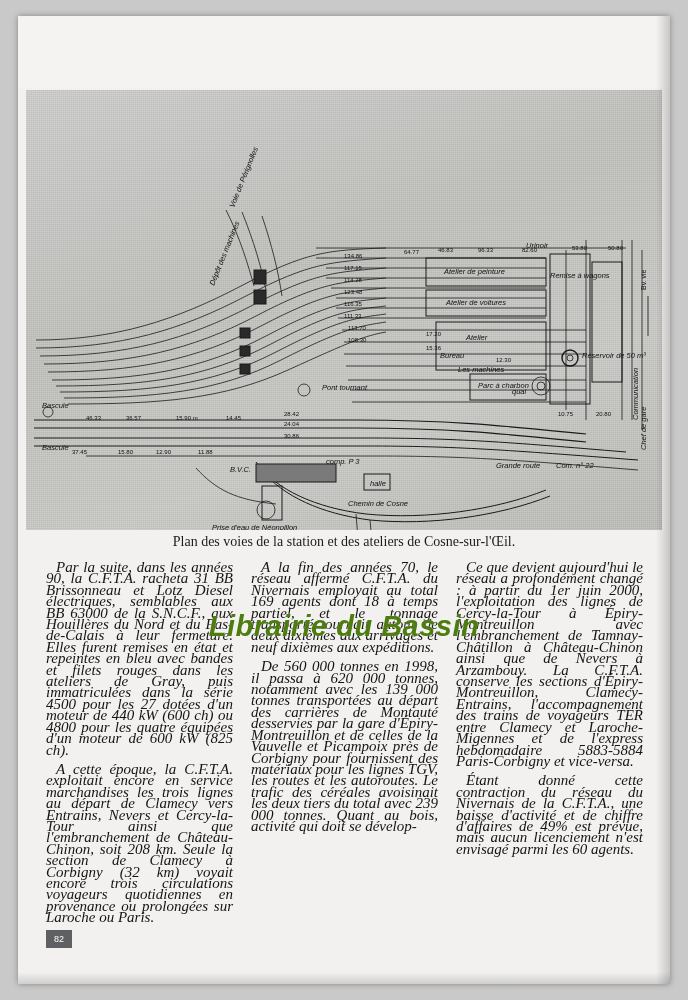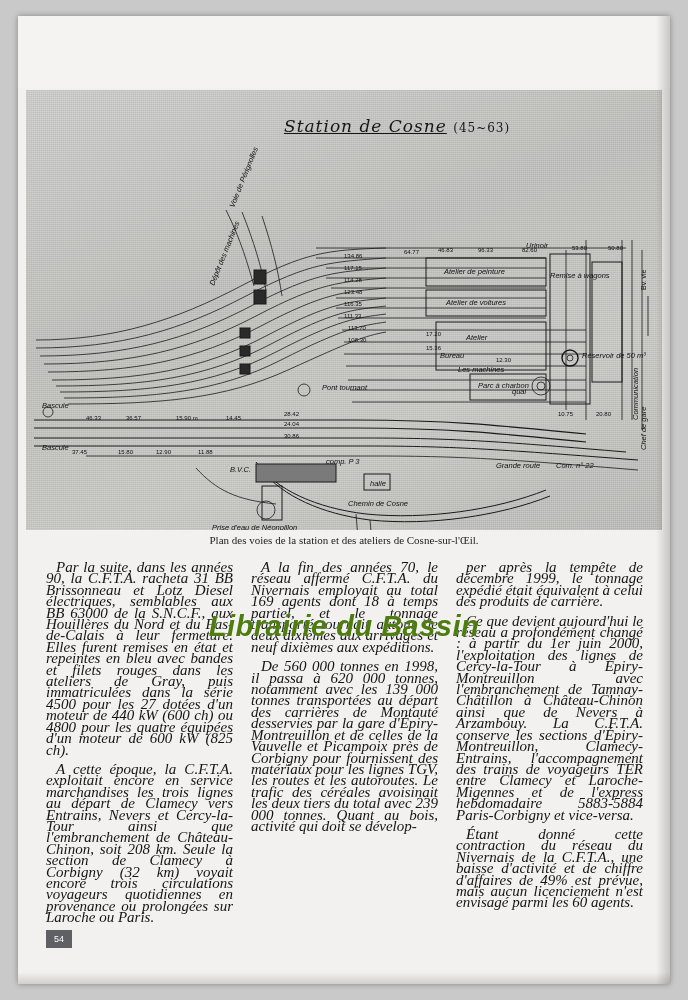--- a/index.html
+++ b/index.html
@@ -50,21 +50,21 @@
     font-style:italic;
     white-space:nowrap;
   }
   .plan-title u{ text-decoration:underline; }
   .plan-title .yrs{ font-size:12px; font-style:normal;}
   .plan-svg{position:absolute;left:0;top:0;}
   .caption{
     position:absolute;
     left:0; top:518px; width:100%;
     text-align:center;
-    font-size:11px;
+    font-size:14px;
     color:#1b1b1b;
     font-family:"Liberation Serif", serif;
   }
   
   .cols{
     position:absolute;
     left:28px; top:546px; width:598px; height:380px;
     display:flex;
     gap:18px;
   }
@@ -117,24 +117,20 @@
 </head>
 <body>
 
 <div class="page">
   <div class="page-inner">
     <div class="top-band"></div>
 
     <div class="plan-area">
       <div class="plan-grain"></div>
 
-      <div class="plan-title">
-        <u>Station de Cosne</u>
-        <span class="yrs">(45~63)</span>
-      </div>
 
       <svg class="plan-svg" width="636" height="440" viewBox="0 0 636 440">
         <g stroke="#1a1a1a" fill="none" stroke-width="0.8">
 
           <path d="M10 250 C 90 250, 150 230, 215 196 S 300 160, 360 158"></path>
           <path d="M10 258 C 95 258, 155 240, 220 206 S 305 172, 360 168"></path>
           <path d="M14 266 C 100 266, 160 250, 225 216 S 310 182, 360 178"></path>
           <path d="M18 274 C 105 274, 165 260, 230 226 S 315 192, 360 188"></path>
           <path d="M22 282 C 110 282, 170 270, 235 236 S 318 202, 360 198"></path>
           <path d="M26 290 C 115 290, 175 280, 240 246 S 322 212, 360 208"></path>
@@ -281,26 +277,25 @@
     <div class="cols">
       <div class="col">
         <p>Par la suite, dans les années 90, la C.F.T.A. racheta 31 BB Brissonneau et Lotz Diesel électriques, semblables aux BB 63000 de la S.N.C.F., aux Houillères du Nord et du Pas-de-Calais à leur fermeture. Elles furent remises en état et repeintes en bleu avec bandes et filets rouges dans les ateliers de Gray, puis immatriculées dans la série 4500 pour les 27 dotées d'un moteur de 440 kW (600 ch) ou 4800 pour les quatre équipées d'un moteur de 600 kW (825 ch).</p>
         <p>A cette époque, la C.F.T.A. exploitait encore en service marchandises les trois lignes au départ de Clamecy vers Entrains, Nevers et Cercy-la-Tour ainsi que l'embranchement de Château-Chinon, soit 208 km. Seule la section de Clamecy à Corbigny (32 km) voyait encore trois circulations voyageurs quotidiennes en provenance ou prolongées sur Laroche ou Paris.</p>
       </div>
       <div class="col">
         <p>A la fin des années 70, le réseau affermé C.F.T.A. du Nivernais employait au total 169 agents dont 18 à temps partiel, et le tonnage transporté tournait autour de deux dixièmes aux arrivages et neuf dixièmes aux expéditions.</p>
         <p>De 560 000 tonnes en 1998, il passa à 620 000 tonnes, notamment avec les 139 000 tonnes transportées au départ des carrières de Montauté desservies par la gare d'Épiry-Montreuillon et de celles de la Vauvelle et Picampoix près de Corbigny pour fournissent des matériaux pour les lignes TGV, les routes et les autoroutes. Le trafic des céréales avoisinait les deux tiers du total avec 239 000 tonnes. Quant au bois, activité qui doit se dévelop-</p>
       </div>
       <div class="col">
-        <p>per après la tempête de décembre 1999, le tonnage expédié était équivalent à celui des produits de carrière.</p>
         <p>Ce que devient aujourd'hui le réseau a profondément changé : à partir du 1er juin 2000, l'exploitation des lignes de Cercy-la-Tour à Épiry-Montreuillon avec l'embranchement de Tamnay-Châtillon à Château-Chinon ainsi que de Nevers à Arzambouy. La C.F.T.A. conserve les sections d'Épiry-Montreuillon, Clamecy-Entrains, l'accompagnement des trains de voyageurs TER entre Clamecy et Laroche-Migennes et de l'express hebdomadaire 5883-5884 Paris-Corbigny et vice-versa.</p>
         <p>Étant donné cette contraction du réseau du Nivernais de la C.F.T.A., une baisse d'activité et de chiffre d'affaires de 49% est prévue, mais aucun licenciement n'est envisagé parmi les 60 agents.</p>
       </div>
     </div>
 
     <div class="watermark">Librairie du Bassin</div>
 
-    <div class="folio">54</div>
+    <div class="folio">82</div>
 
     <div class="edge"></div>
     <div class="bottom-edge"></div>
   </div>
 </div>
 
 </body></html>

